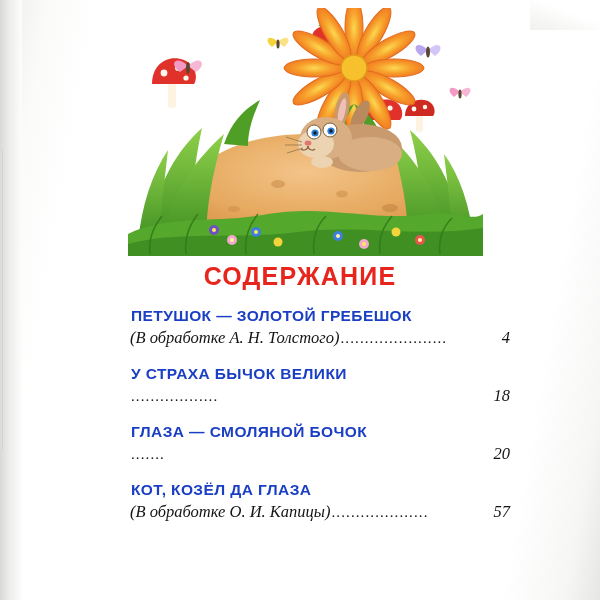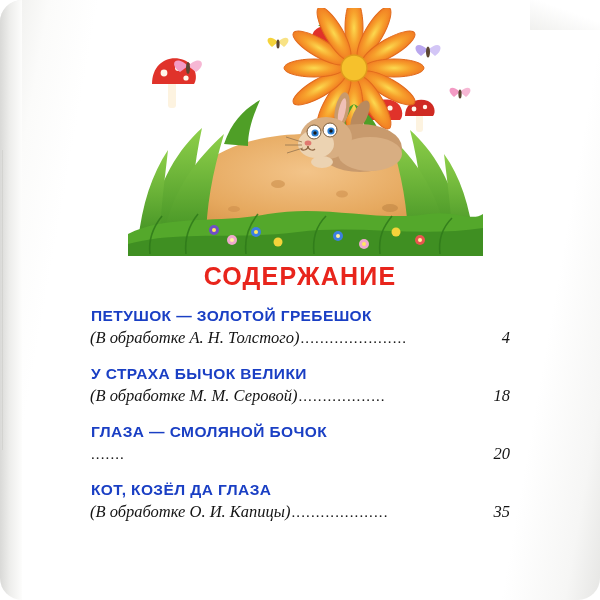--- a/index.html
+++ b/index.html
@@ -13,21 +13,20 @@
     font-family: "Liberation Sans", sans-serif;
     overflow: hidden;
   }
 
   #page {
     position: relative;
     width: 600px;
     height: 600px;
     background: linear-gradient(100deg, #e9e9e7 0%, #f2f2f0 3%, #fbfbfa 7%, #ffffff 14%, #ffffff 86%, #f6f6f5 95%, #e6e6e4 100%);
     overflow: hidden;
-    border-radius: 22px;
   }
 
   
   .page-edge {
     position: absolute;
     top: 0;
     left: 0;
     width: 22px;
     height: 600px;
     background: linear-gradient(90deg, #d9d9d7 0%, #eeeeec 45%, #fdfdfc 100%);
@@ -78,20 +77,21 @@
     margin: 0 0 16px 0;
   }
 
   .entries {
     margin: 0 auto;
     width: 420px;
   }
 
   .entry {
     margin-bottom: 17px;
+    margin-left: 40px;
   }
 
   .entry-title {
     color: #1a3fc4;
     font-weight: bold;
     font-size: 15.5px;
     letter-spacing: .4px;
     margin: 0 0 3px 1px;
     white-space: nowrap;
   }
@@ -328,39 +328,38 @@
         <div class="entry-line">
           <span class="entry-author">(В обработке А. Н. Толстого)</span>
           <span class="dots">......................</span>
           <span class="page-num">4</span>
         </div>
       </div>
 
       <div class="entry">
         <div class="entry-title">У СТРАХА БЫЧОК ВЕЛИКИ</div>
         <div class="entry-line">
-          <span class="entry-author">(В обработке М. М. Серовой)</span>
           <span class="dots">..................</span>
           <span class="page-num">18</span>
         </div>
       </div>
 
       <div class="entry">
         <div class="entry-title">ГЛАЗА — СМОЛЯНОЙ БОЧОК</div>
         <div class="entry-line">
           <span class="dots">.......</span>
           <span class="page-num">20</span>
         </div>
       </div>
 
       <div class="entry">
         <div class="entry-title">КОТ, КОЗЁЛ ДА ГЛАЗА</div>
         <div class="entry-line">
           <span class="entry-author">(В обработке О. И. Капицы)</span>
           <span class="dots">....................</span>
-          <span class="page-num">35</span>
+          <span class="page-num">57</span>
         </div>
       </div>
 
     </div>
   </div>
 
 </div>
 
 </body></html>

